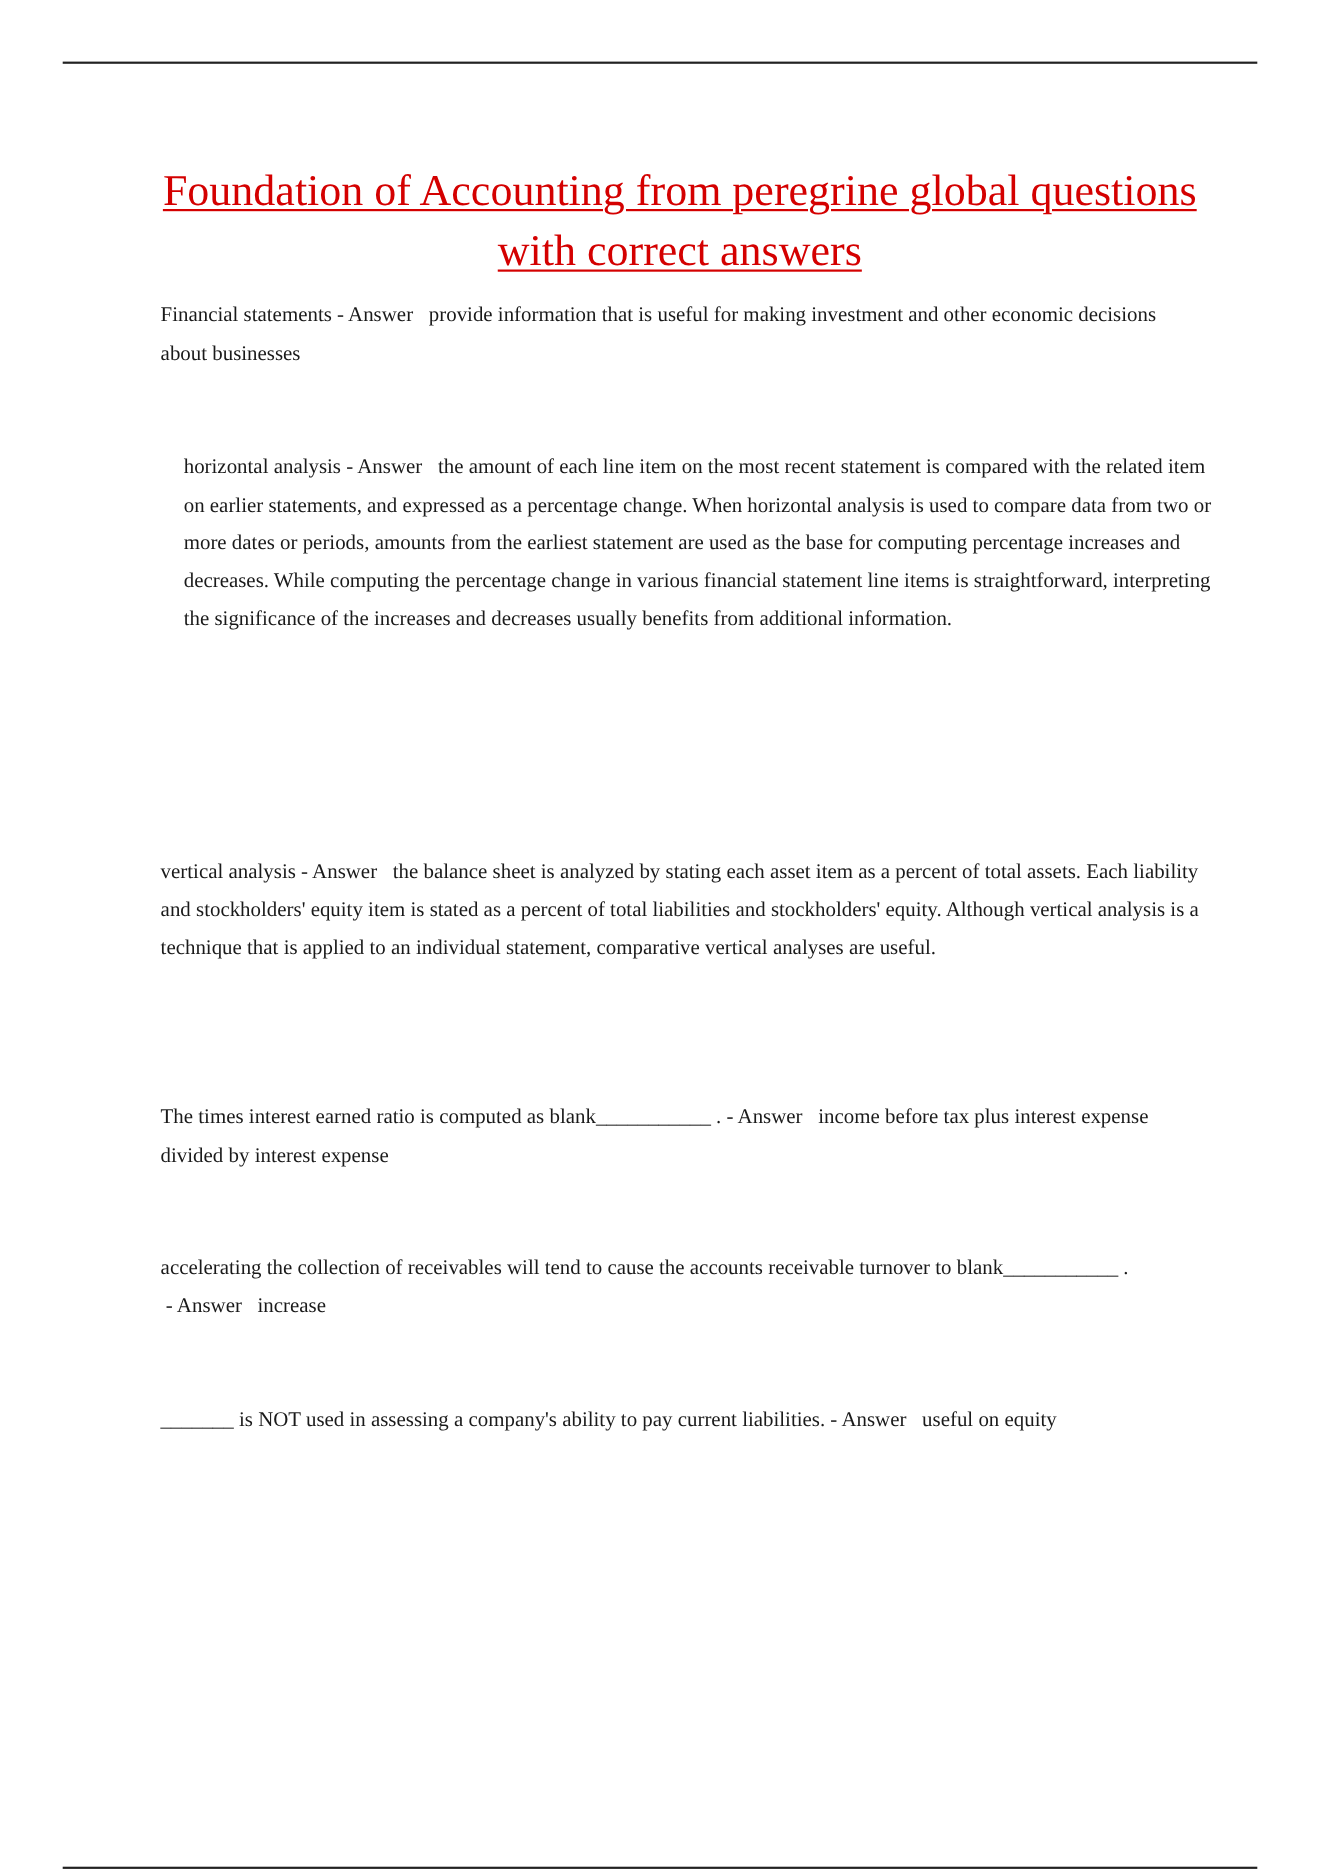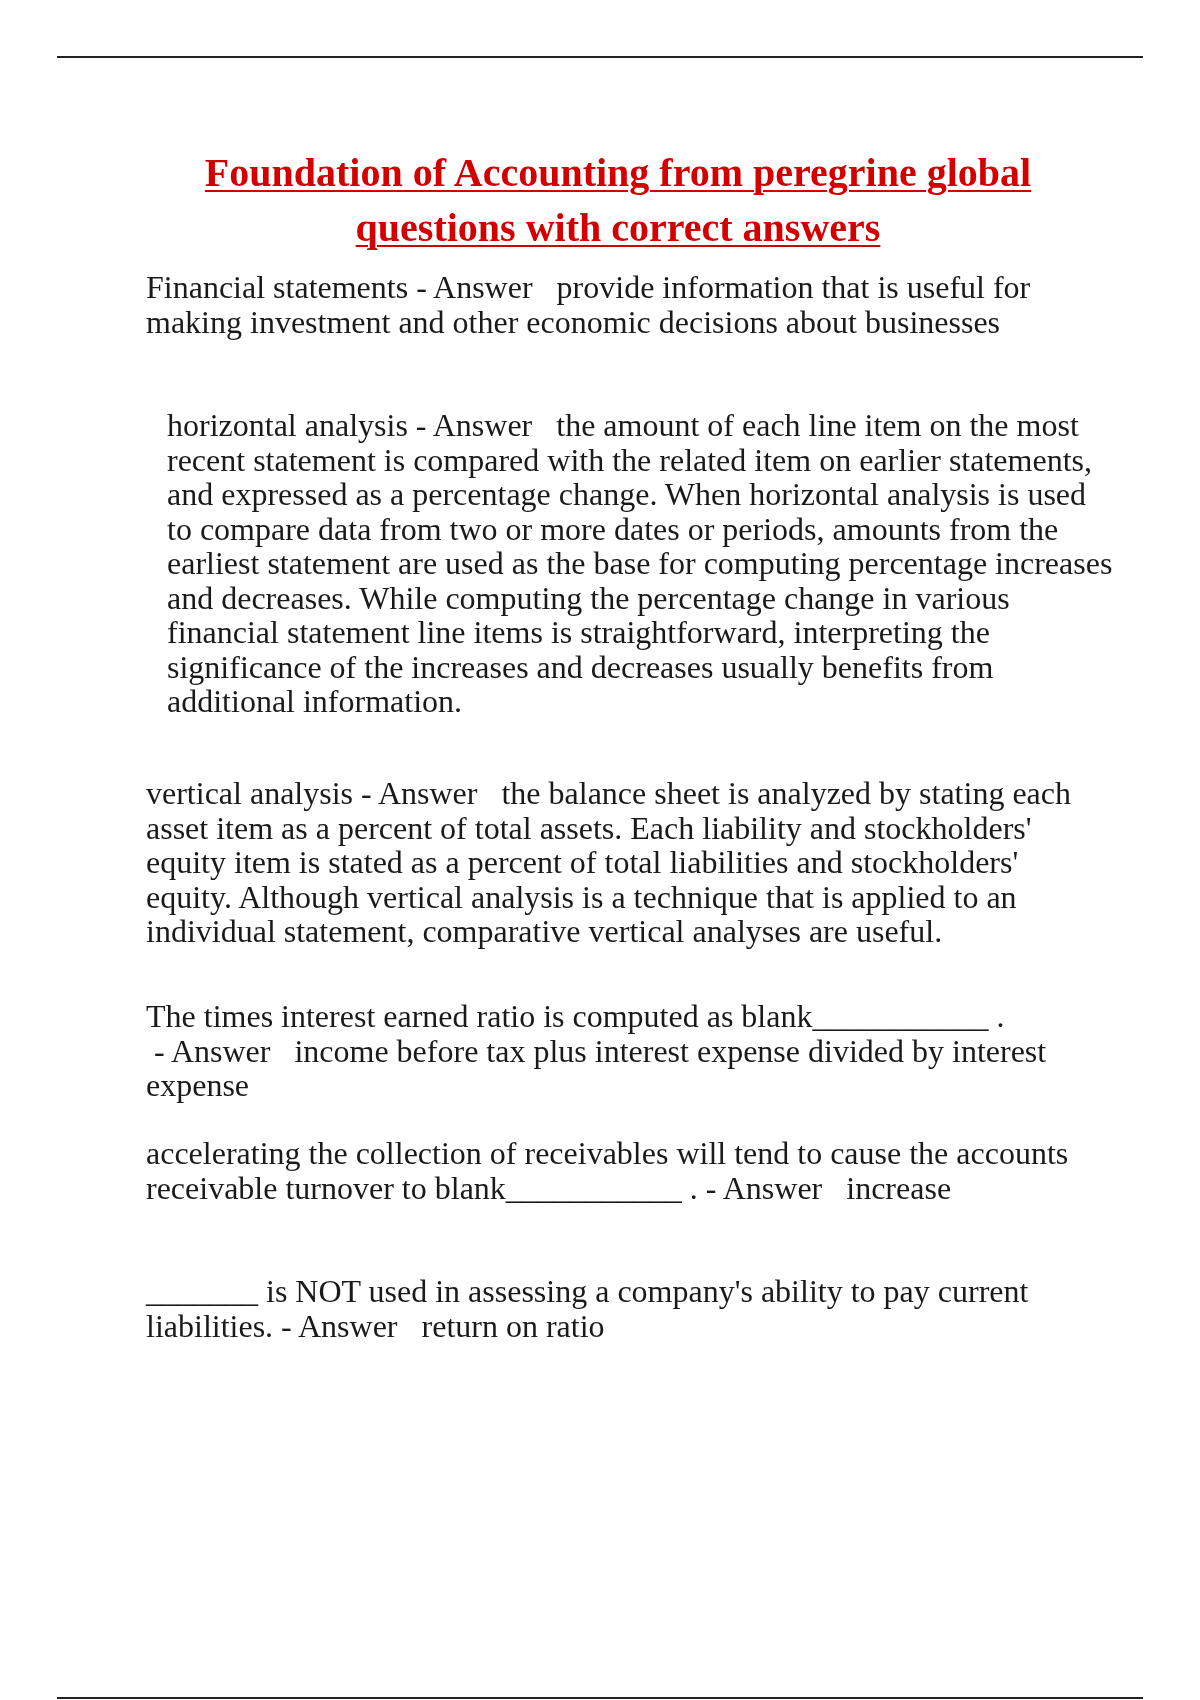--- a/index.html
+++ b/index.html
@@ -4,25 +4,25 @@
 <style>
   html, body { margin: 0; padding: 0; }
   body {
     width: 1200px; height: 1700px; background: #ffffff; position: relative; overflow: hidden;
     font-family: "Liberation Serif", "DejaVu Serif", serif; color: #1a1a1a;
   }
   .rule-top { position: absolute; left: 57px; top: 56px; width: 1086px; height: 2px; background: #222; }
   .rule-bottom { position: absolute; left: 57px; top: 1697px; width: 1086px; height: 2px; background: #222; }
   .title {
     position: absolute; left: 146px; top: 145px; width: 944px; text-align: center;
-    color: #d40000; font-weight: bold; font-size: 40px; line-height: 55px; text-decoration: underline;
+    color: #d40000; font-weight: normal; font-size: 40px; line-height: 55px; text-decoration: underline;
     text-decoration-thickness: 2px; text-underline-offset: 4px; margin: 0;
   }
   .entry {
-    position: absolute; left: 146px; width: 950px; font-size: 32px; line-height: 34.5px; margin: 0;
+    position: absolute; left: 146px; width: 950px; font-size: 19px; line-height: 34.5px; margin: 0;
   }
   .e1 { top: 270px; }
   .e2 { top: 408px; margin-left: 21px; }
   .e3 { top: 776px; }
   .e4 { top: 999px; font-family: Liberation Serif, serif; }
   .e5 { top: 1136px; }
   .e6 { top: 1274px; }
   .sep { white-space: pre; }
 </style>
 </head>
@@ -35,15 +35,15 @@
 <p class="entry e1"><span>Financial statements</span><span class="sep"> - Answer   </span><span>provide information that is useful for making investment and other economic decisions about businesses</span></p>
 
 <p class="entry e2"><span>horizontal analysis</span><span class="sep"> - Answer   </span><span>the amount of each line item on the most recent statement is compared with the related item on earlier statements, and expressed as a percentage change. When horizontal analysis is used to compare data from two or more dates or periods, amounts from the earliest statement are used as the base for computing percentage increases and decreases. While computing the percentage change in various financial statement line items is straightforward, interpreting the significance of the increases and decreases usually benefits from additional information.</span></p>
 
 <p class="entry e3"><span>vertical analysis</span><span class="sep"> - Answer   </span><span>the balance sheet is analyzed by stating each asset item as a percent of total assets. Each liability and stockholders' equity item is stated as a percent of total liabilities and stockholders' equity. Although vertical analysis is a technique that is applied to an individual statement, comparative vertical analyses are useful.</span></p>
 
 <p class="entry e4"><span>The times interest earned ratio is computed as blank___________ .</span><span class="sep"> - Answer   </span><span>income before tax plus interest expense divided by interest expense</span></p>
 
 <p class="entry e5"><span>accelerating the collection of receivables will tend to cause the accounts receivable turnover to blank___________ .</span><span class="sep"> - Answer   </span><span>increase</span></p>
 
-<p class="entry e6"><span>_______ is NOT used in assessing a company's ability to pay current liabilities.</span><span class="sep"> - Answer   </span><span>return on ratio</span></p>
+<p class="entry e6"><span>_______ is NOT used in assessing a company's ability to pay current liabilities.</span><span class="sep"> - Answer   </span><span>useful on equity</span></p>
 
 <div class="rule-bottom"></div>
 
 </body></html>

